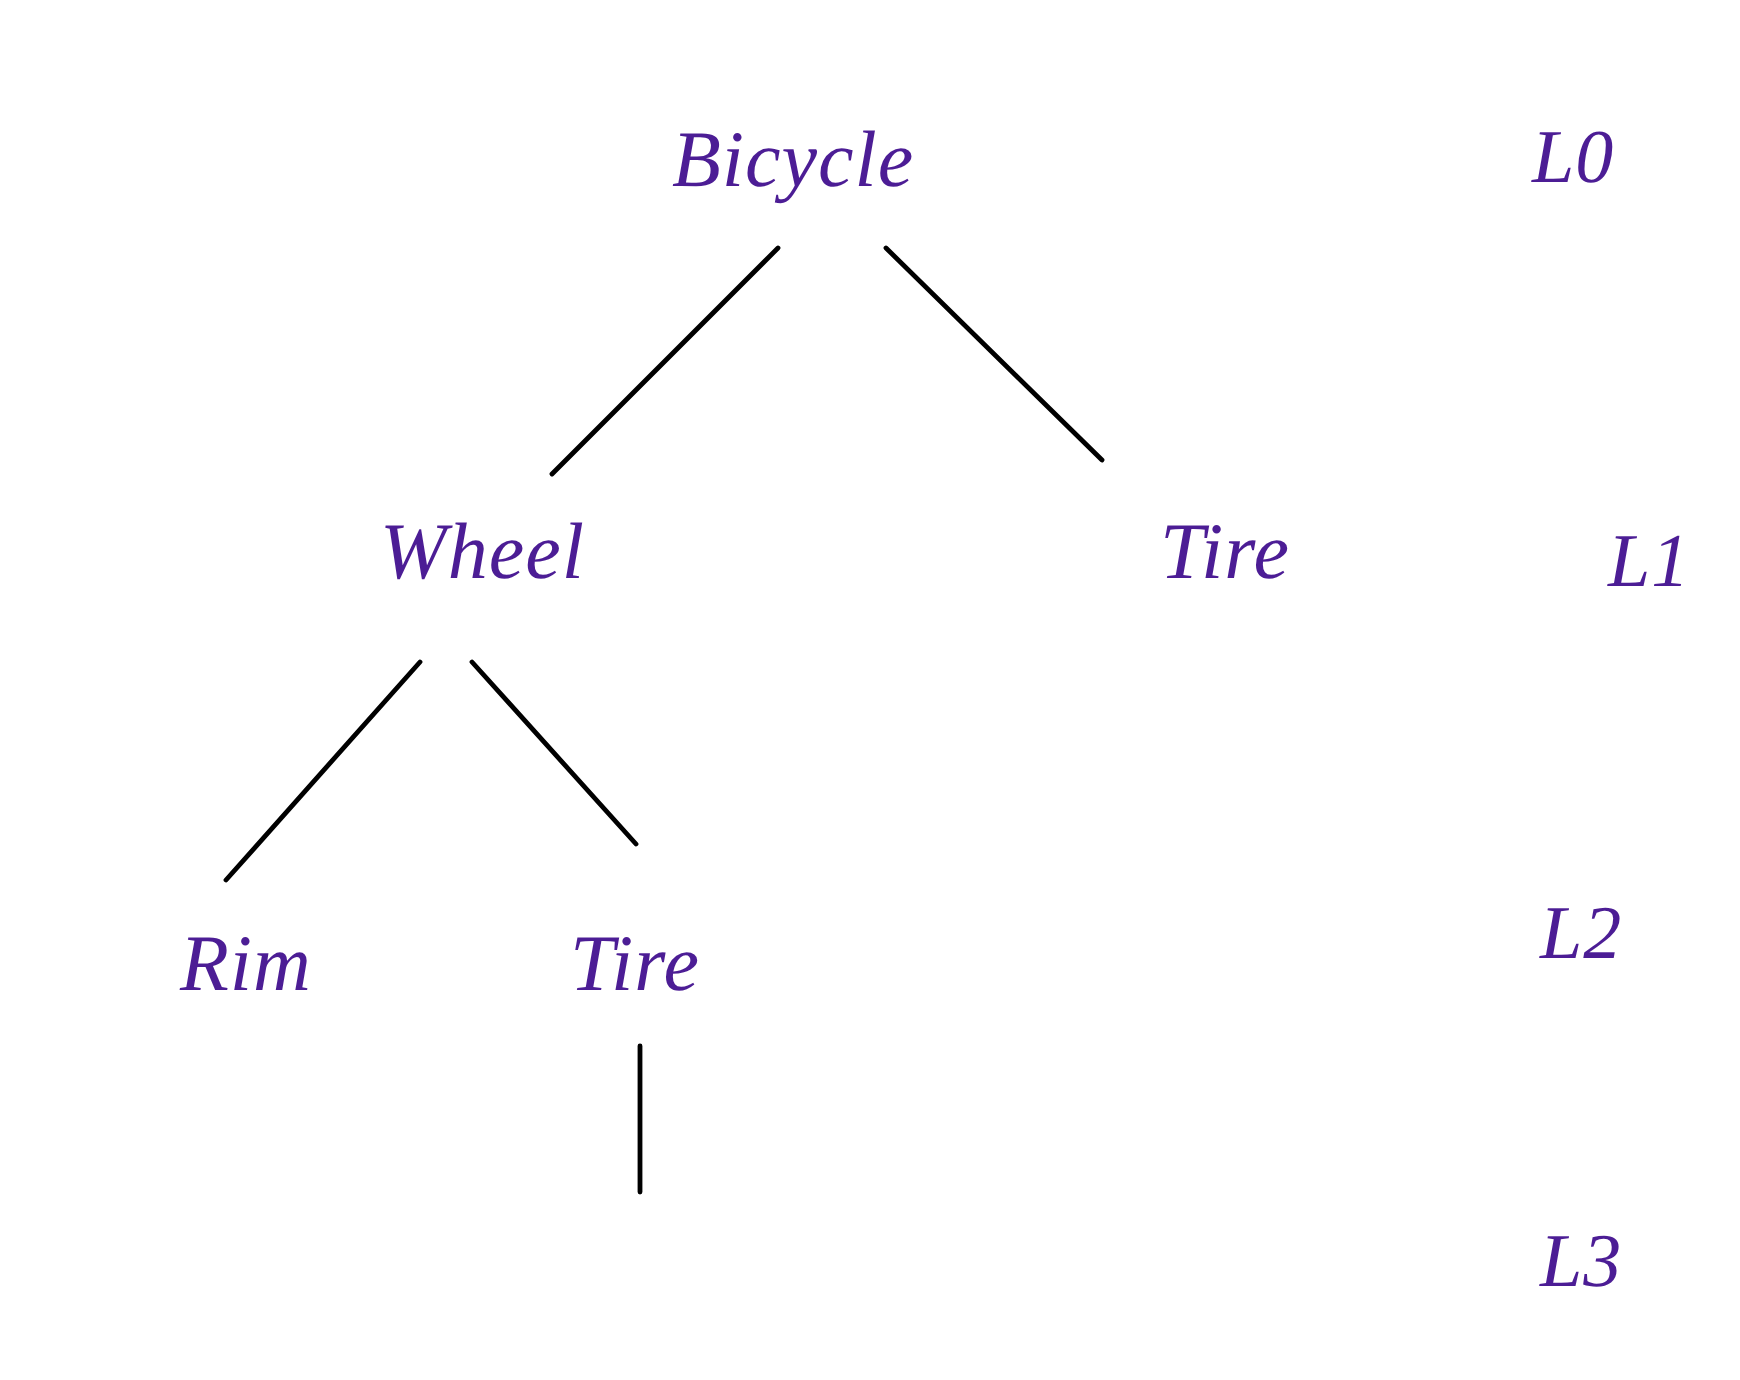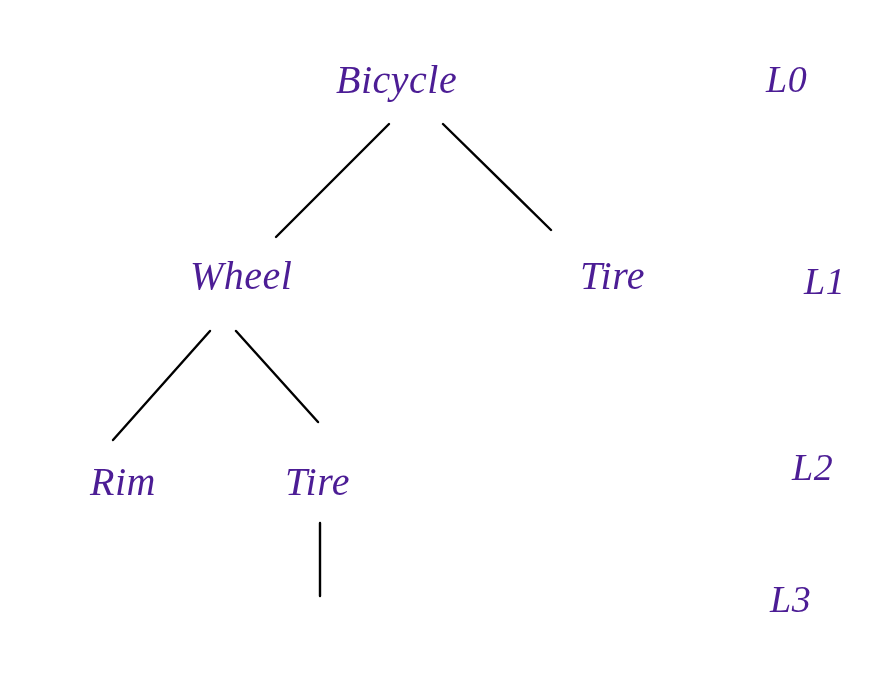--- a/index.html
+++ b/index.html
@@ -47,22 +47,22 @@
   
   #node-bicycle { left: 336px; top: 60px; }
   #node-wheel   { left: 148px; top: 256px; margin-left: 42px; }
   #node-frame   { left: 580px; top: 256px; }
   #node-rim     { left: 90px;  top: 462px; text-align: right; }
   #node-tire    { left: 285px; top: 462px; }
   #node-tube    { left: 270px; top: 608px; }
 
   #level-l0 { left: 766px; top: 60px; text-align: right; }
   #level-l1 { left: 804px; top: 262px; }
-  #level-l2 { left: 792px; top: 448px; }
-  #level-l3 { left: 770px; top: 580px; text-align: center; }
+  #level-l2 { left: 770px; top: 448px; }
+  #level-l3 { left: 770px; top: 612px; text-align: center; }
 </style>
 </head>
 <body>
 
 <div id="canvas">
 
   <svg id="edge-layer" viewBox="0 0 870 690" xmlns="http://www.w3.org/2000/svg">
     <line x1="389" y1="124" x2="276" y2="237" stroke="#000000" stroke-width="2.4" stroke-linecap="round"></line>
     <line x1="443" y1="124" x2="551" y2="230" stroke="#000000" stroke-width="2.4" stroke-linecap="round"></line>
     <line x1="210" y1="331" x2="113" y2="440" stroke="#000000" stroke-width="2.4" stroke-linecap="round"></line>

